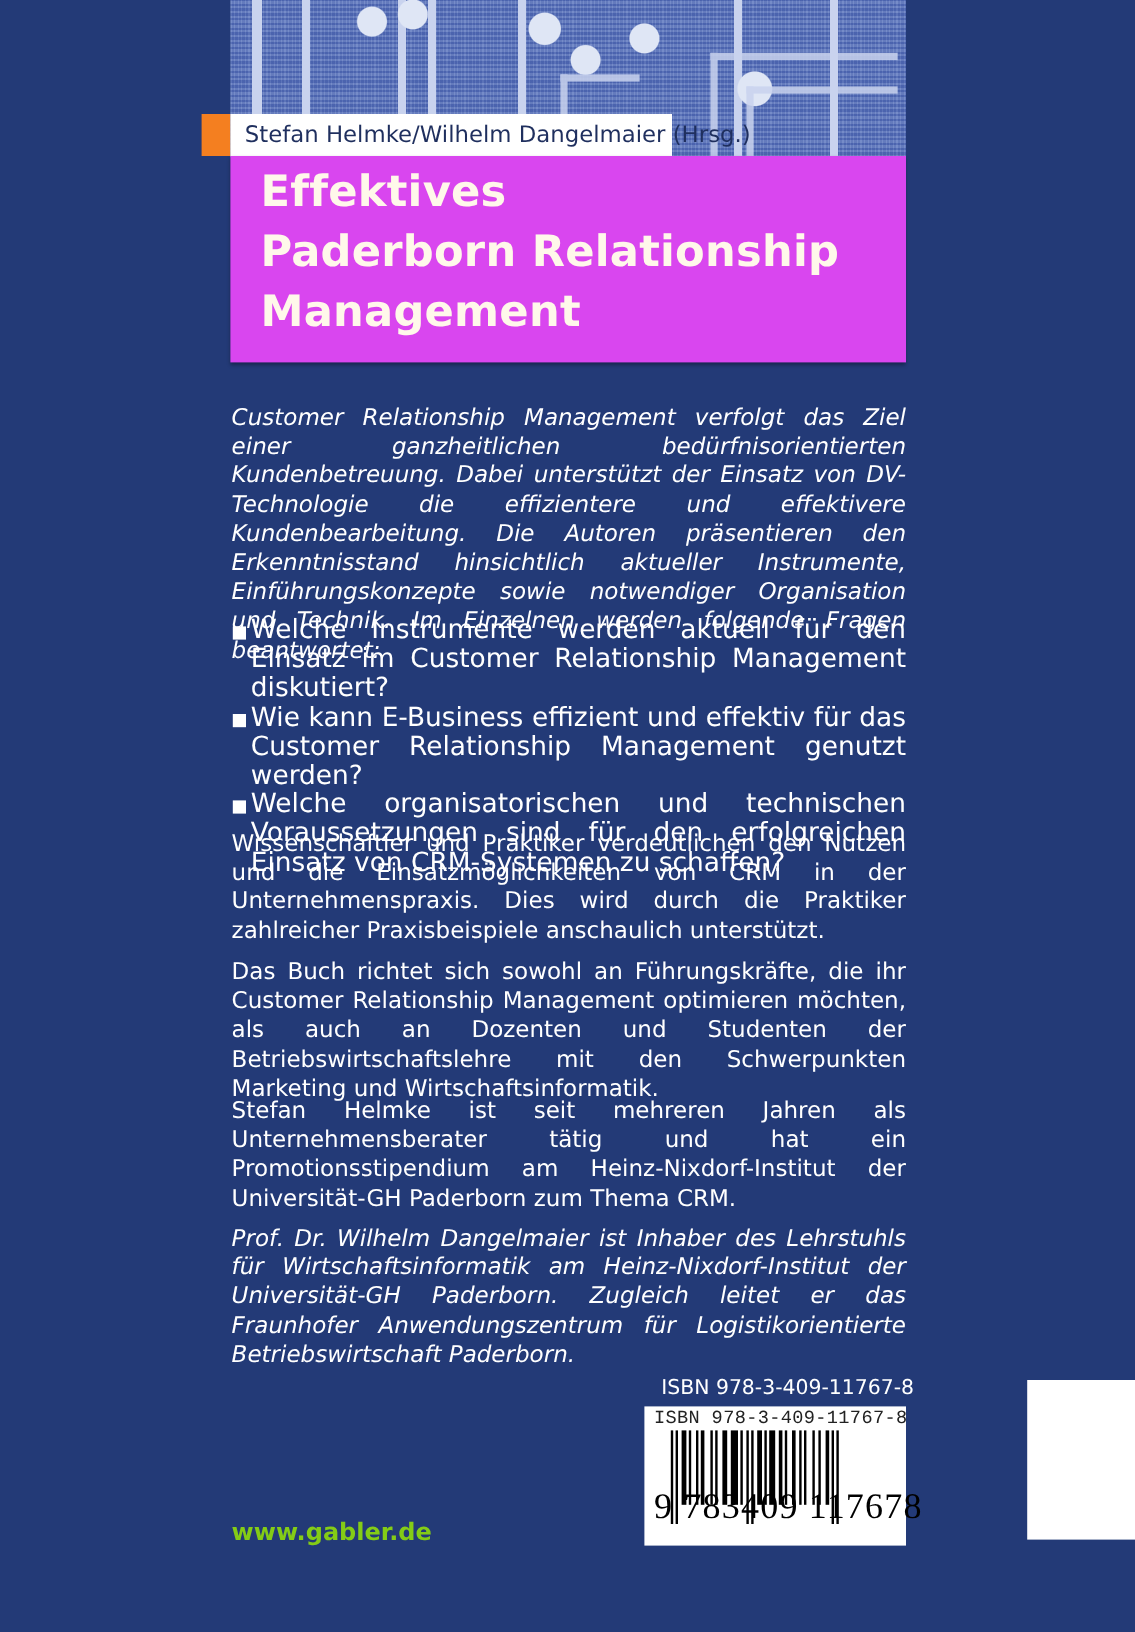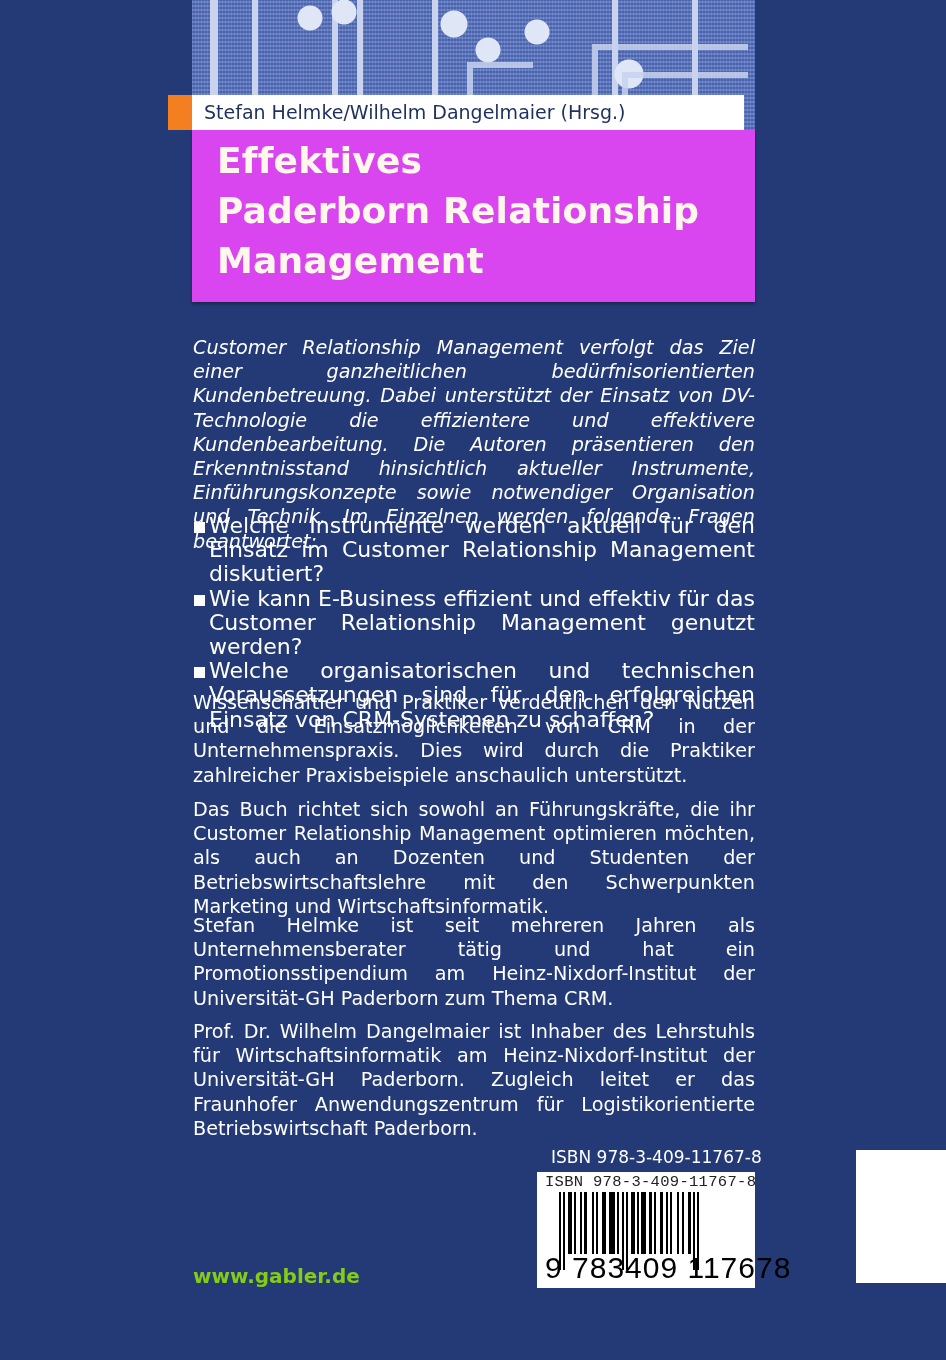--- a/index.html
+++ b/index.html
@@ -24,21 +24,21 @@
       repeating-linear-gradient(90deg, rgba(255,255,255,0.08) 0 1px, rgba(30,50,130,0.12) 1px 3px);
   }
   .cover-image .trace {
     position: absolute; border: 6px solid #c9d3ee; border-right: none; border-bottom: none;
     opacity: 0.85;
   }
   .orange-tab {
     position: absolute; left: 168px; top: 95px; width: 24px; height: 35px; background: #f47f20;
   }
   .author-bar {
-    position: absolute; left: 192px; top: 95px; width: 552px; height: 35px;
+    position: absolute; left: 192px; top: 95px; width: 368px; height: 35px;
     background: #ffffff; color: #1f2f5e;
     font-size: 19px; line-height: 35px; padding-left: 12px; box-sizing: border-box;
     white-space: nowrap;
   }
   .title-panel {
     position: absolute; left: 192px; top: 130px; width: 563px; height: 172px;
     background: #d946ef;
     box-shadow: 0 2px 3px rgba(0,0,0,0.35);
   }
   .title-panel .line {
@@ -64,21 +64,21 @@
   }
   .barcode-box .isbn-mono {
     position: absolute; left: 8px; top: 1px; font-family: "Liberation Mono", "DejaVu Sans Mono", monospace;
     font-size: 15.5px; color: #222; letter-spacing: 0.3px; white-space: nowrap;
   }
   .barcode-box .bars {
     position: absolute; left: 22px; top: 20px; width: 190px; height: 80px; display: flex; align-items: flex-start;
   }
   .barcode-box .bars span { display: block; background: #000; height: 62px; }
   .barcode-box .digits {
-    position: absolute; left: 8px; top: 79px; font-family: Liberation Sans, sans-serif;
+    position: absolute; left: 8px; top: 67px; font-family: Liberation Serif, serif;
     font-size: 30px; color: #000; letter-spacing: 1px; white-space: nowrap; line-height: 34px;
   }
   .white-box {
     position: absolute; left: 856px; top: 1150px; width: 90px; height: 133px; background: #ffffff;
   }
   .website {
     position: absolute; left: 193px; top: 1264px; font-size: 20px; font-weight: bold; color: #84cc16;
   }
 </style>
 </head>
@@ -123,21 +123,21 @@
 </div>
 
 <div class="body-text" style="top:798px;">
   <p>Das Buch richtet sich sowohl an Führungskräfte, die ihr Customer Relationship Management optimieren möchten, als auch an Dozenten und Studenten der Betriebswirtschaftslehre mit den Schwerpunkten Marketing und Wirtschaftsinformatik.</p>
 </div>
 
 <div class="body-text" style="top:914px;">
   <p>Stefan Helmke ist seit mehreren Jahren als Unternehmensberater tätig und hat ein Promotionsstipendium am Heinz-Nixdorf-Institut der Universität-GH Paderborn zum Thema CRM.</p>
 </div>
 
-<div class="body-text" style="top:1020px;">
+<div class="body-text" style="top:1020px;font-style:italic;">
   <p>Prof. Dr. Wilhelm Dangelmaier ist Inhaber des Lehrstuhls für Wirtschaftsinformatik am Heinz-Nixdorf-Institut der Universität-GH Paderborn. Zugleich leitet er das Fraunhofer Anwendungszentrum für Logistikorientierte Betriebswirtschaft Paderborn.</p>
 </div>
 
 <div class="isbn-text">ISBN 978-3-409-11767-8</div>
 
 <div class="barcode-box">
   <div class="isbn-mono">ISBN 978-3-409-11767-8</div>
   <div class="bars">
     <span style="width:2px;height:78px;margin-right:2px"></span>
     <span style="width:2px;height:78px;margin-right:3px"></span>

